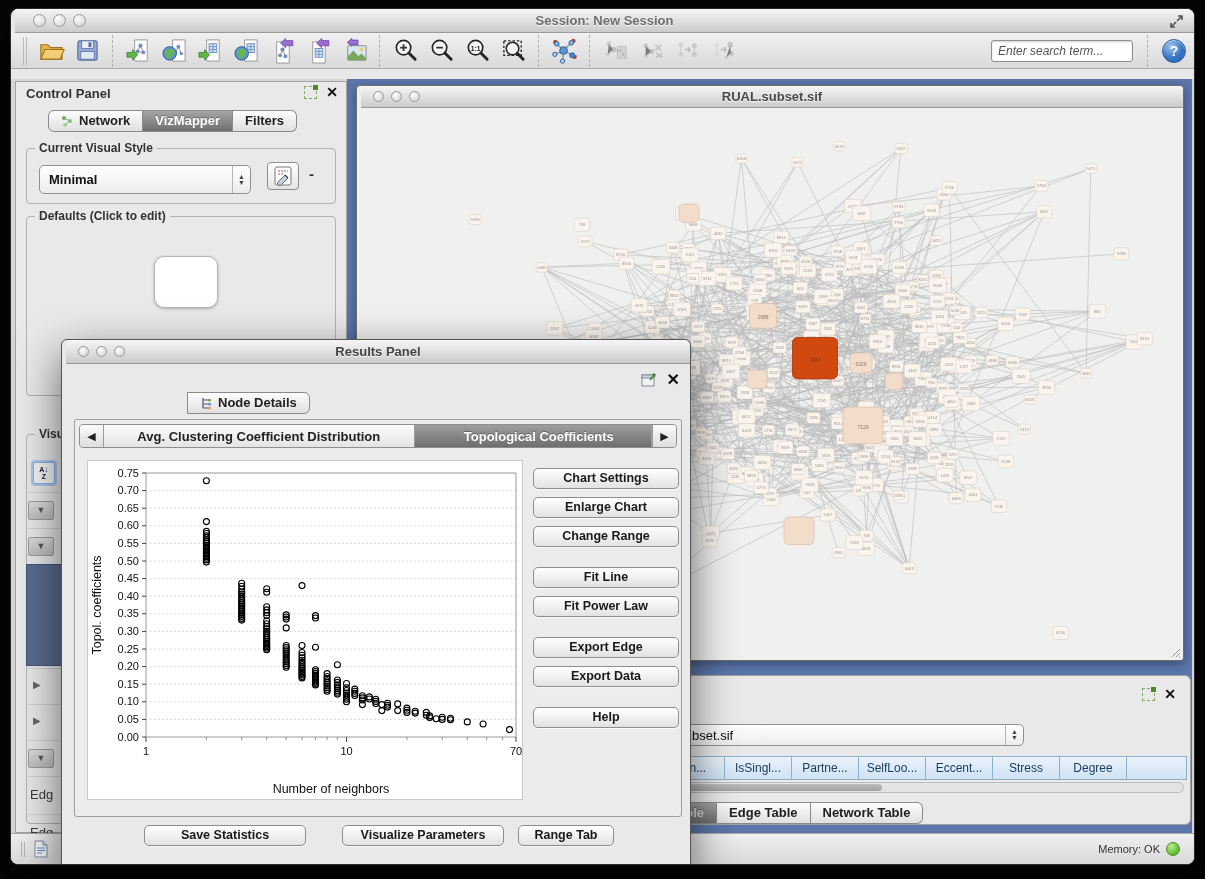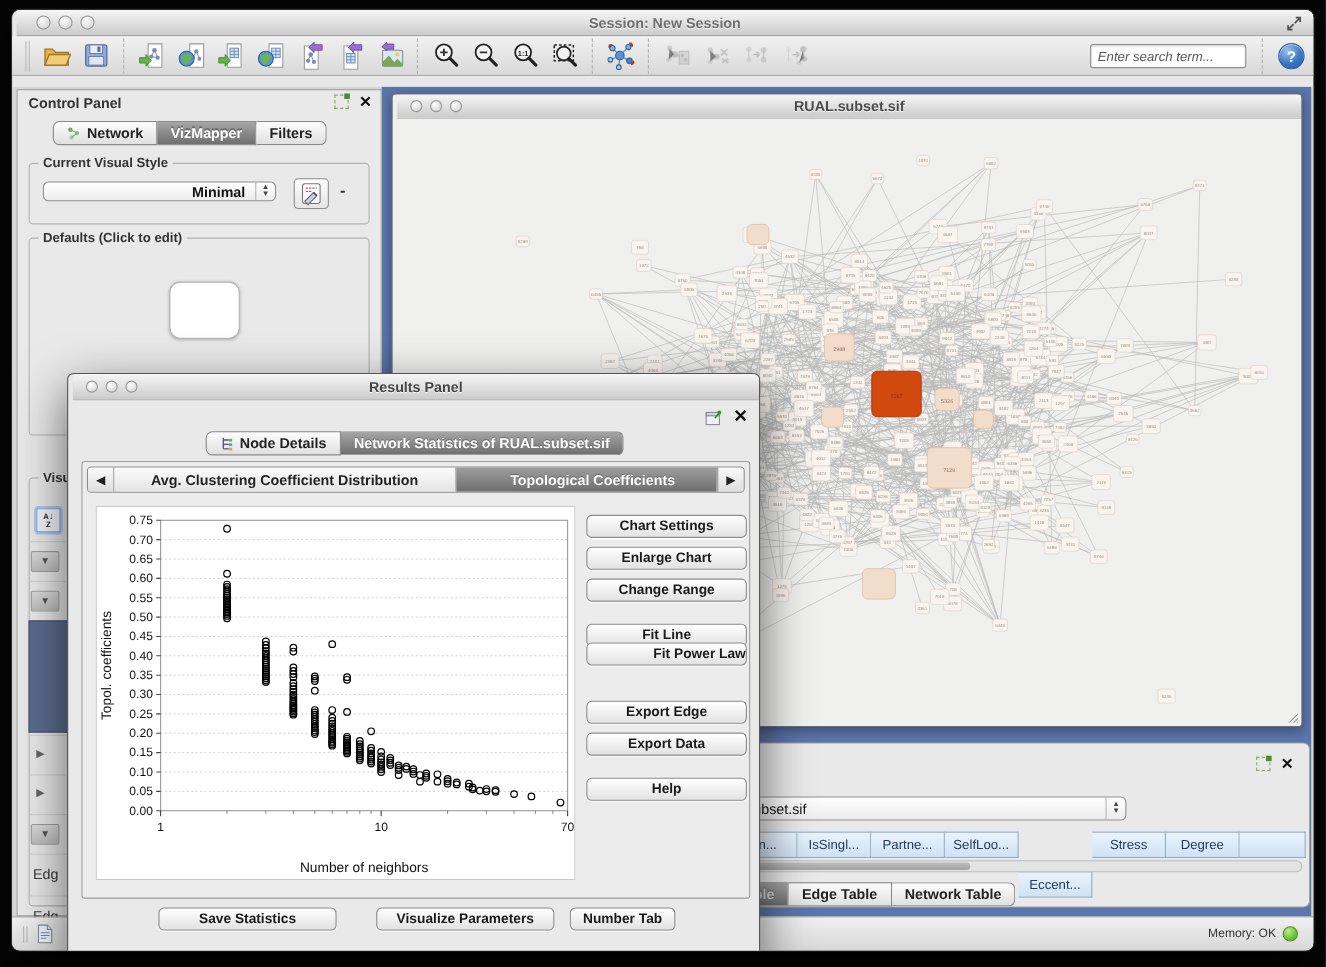--- a/index.html
+++ b/index.html
@@ -1542,21 +1542,21 @@
           <div class="stepper">
               <span>▲</span>
               <span>▼</span>
             </div>
         </div>
         <div id="table-headers">
             <div class="th-cell" style="width: 67px;">sen...</div>
             <div class="th-cell" style="width: 67px;">IsSingl...</div>
             <div class="th-cell" style="width: 67px;">Partne...</div>
             <div class="th-cell" style="width: 67px;">SelfLoo...</div>
-            <div class="th-cell" style="width: 67px; margin-top: 36px;">Eccent...</div>
+            <div class="th-cell" style="width: 67px;">Eccent...</div>
             <div class="th-cell" style="width: 67px;">Stress</div>
             <div class="th-cell" style="width: 67px;">Degree</div>
             <div class="th-cell" style="width: 60px;"></div>
           </div>
         <div id="table-hscroll">
           <div class="thumb"></div>
         </div>
         <div id="table-tabs" class="seg-tabs">
             <div class="seg-tab sel">Node Table</div>
             <div class="seg-tab">Edge Table</div>
@@ -1587,21 +1587,21 @@
           <div class="seg-tab sel">
             <span>VizMapper</span>
           </div>
           <div class="seg-tab">
             <span>Filters</span>
           </div>
         </div>
 
       <div class="groupbox" style="left:10px; top:66px; width:310px; height:56px;">
         <div class="glabel">Current Visual Style</div>
-        <div class="combo" style="position:absolute; left:12px; top:16px; width:212px; height:18px;text-align:right;">
+        <div class="combo" style="position:absolute; left:12px; top:16px; width:212px; height:29px;">
           <div class="val">Minimal</div>
           <div class="stepper">
               <span>▲</span>
               <span>▼</span>
             </div>
         </div>
         <div style="position:absolute; left:240px; top:13px; width:32px; height:28px;
              background:linear-gradient(#fff,#e5e5e5); border:1px solid #8e8e8e; border-radius:4px;">
           <svg viewBox="0 0 24 24" style="width:24px;height:24px;margin:1px 3px;">
             <rect x="4" y="3" width="16" height="18" rx="2" fill="#fdfdfd" stroke="#777"></rect>
@@ -1674,23 +1674,20 @@
         </div>
         <div id="rp-tabs" class="seg-tabs">
             <div class="seg-tab">
               <svg width="13" height="13" viewBox="0 0 13 13">
                 <path d="M3 1 V11 M3 3 H8 M3 7 H8 M3 11 H8" stroke="#557" stroke-width="1.2" fill="none"></path>
                 <rect x="8" y="2" width="3" height="2.4" fill="#6fae4e"></rect>
                 <rect x="8" y="6" width="3" height="2.4" fill="#6f8fc9"></rect>
                 <rect x="8" y="10" width="3" height="2.4" fill="#c9a06f"></rect>
               </svg>
               <span>Node Details</span>
-            </div>
-            <div class="seg-tab sel">
-              <span>Network Statistics of RUAL.subset.sif</span>
             </div>
           </div>
         <div id="rp-inner">
           <div id="metric-strip">
             <div class="strip-arrow">◀</div>
             <div class="metric-tab" style="flex:1.38;">Avg. Clustering Coefficient Distribution</div>
             <div class="metric-tab sel" style="flex:1;padding-left:12px;">Topological Coefficients</div>
             <div class="strip-arrow">▶</div>
           </div>
           <svg id="topo-chart" width="436" height="340">
@@ -1934,30 +1931,30 @@
               <circle cx="395.1" cy="263.0" r="3" fill="none" stroke="#000" stroke-width="1.1"></circle>
               <circle cx="421.5" cy="268.6" r="3" fill="none" stroke="#000" stroke-width="1.1"></circle>
               <text x="243" y="332" text-anchor="middle" font-size="12.5" fill="#111">Number of neighbors</text>
               <text transform="translate(13,144) rotate(-90)" text-anchor="middle" font-size="12.5" fill="#111">Topol. coefficients</text>
             </svg>
           <div id="side-buttons">
               <div class="mac-btn" style="top: 4px;">Chart Settings</div>
               <div class="mac-btn" style="top: 33px;">Enlarge Chart</div>
               <div class="mac-btn" style="top: 62px;">Change Range</div>
               <div class="mac-btn" style="top: 103px;">Fit Line</div>
-              <div class="mac-btn" style="top: 120px; text-align: right;">Fit Power Law</div>
+              <div class="mac-btn" style="top: 132px;">Fit Power Law</div>
               <div class="mac-btn" style="top: 173px;">Export Edge</div>
               <div class="mac-btn" style="top: 202px;">Export Data</div>
               <div class="mac-btn" style="top: 243px;">Help</div>
             </div>
         </div>
         <div id="rp-bottom-buttons" style="position:absolute; left:0; top:461px; width:100%; height:22px;">
             <div class="mac-btn" style="left: 82px; width: 162px;">Save Statistics</div>
             <div class="mac-btn" style="left: 280px; width: 162px;">Visualize Parameters</div>
-            <div class="mac-btn" style="left: 456px; width: 96px;">Number Tab</div>
+            <div class="mac-btn" style="left: 456px; width: 96px;">Range Tab</div>
           </div>
       </div>
     </div>
   </div>
 
   <div id="status-bar">
     <div id="status-grip"></div>
     <svg style="position:absolute; left:22px; top:6px;" width="16" height="18" viewBox="0 0 16 18">
       <path d="M2 1 H10 L14 5 V17 H2 Z" fill="#f2f6fb" stroke="#7a8aa5"></path>
       <path d="M10 1 L10 5 L14 5" fill="#d5dfee" stroke="#7a8aa5"></path>

